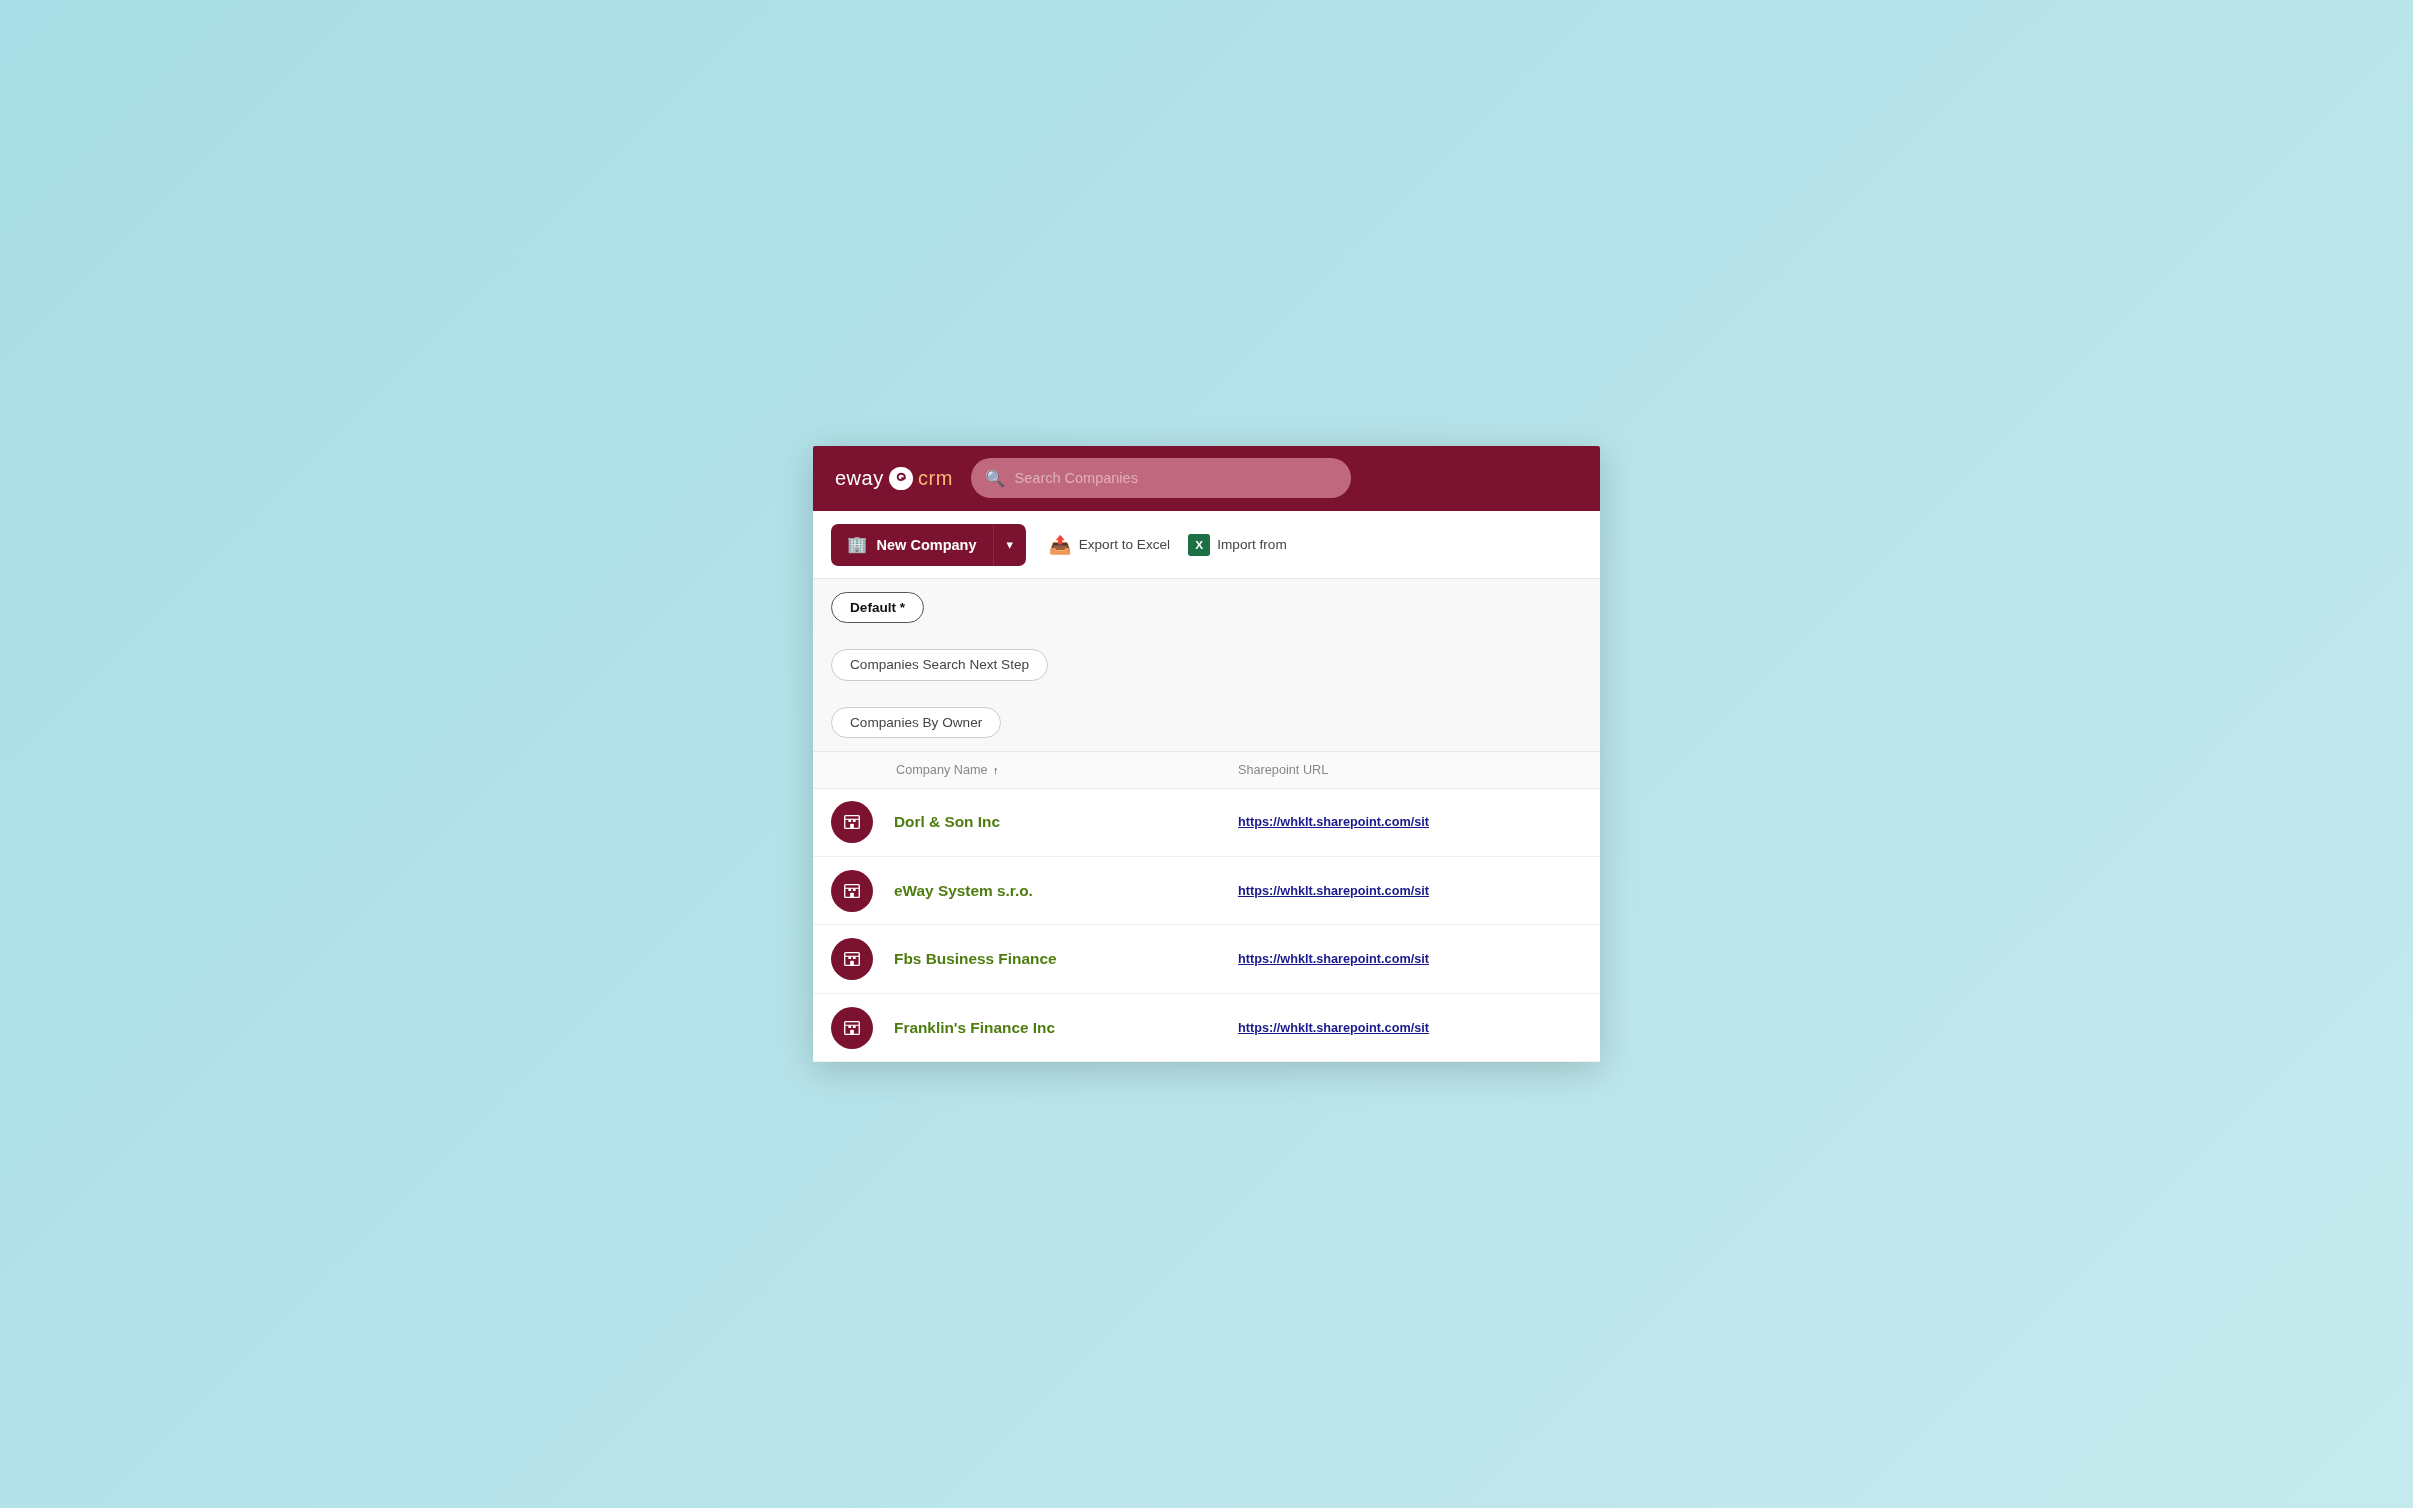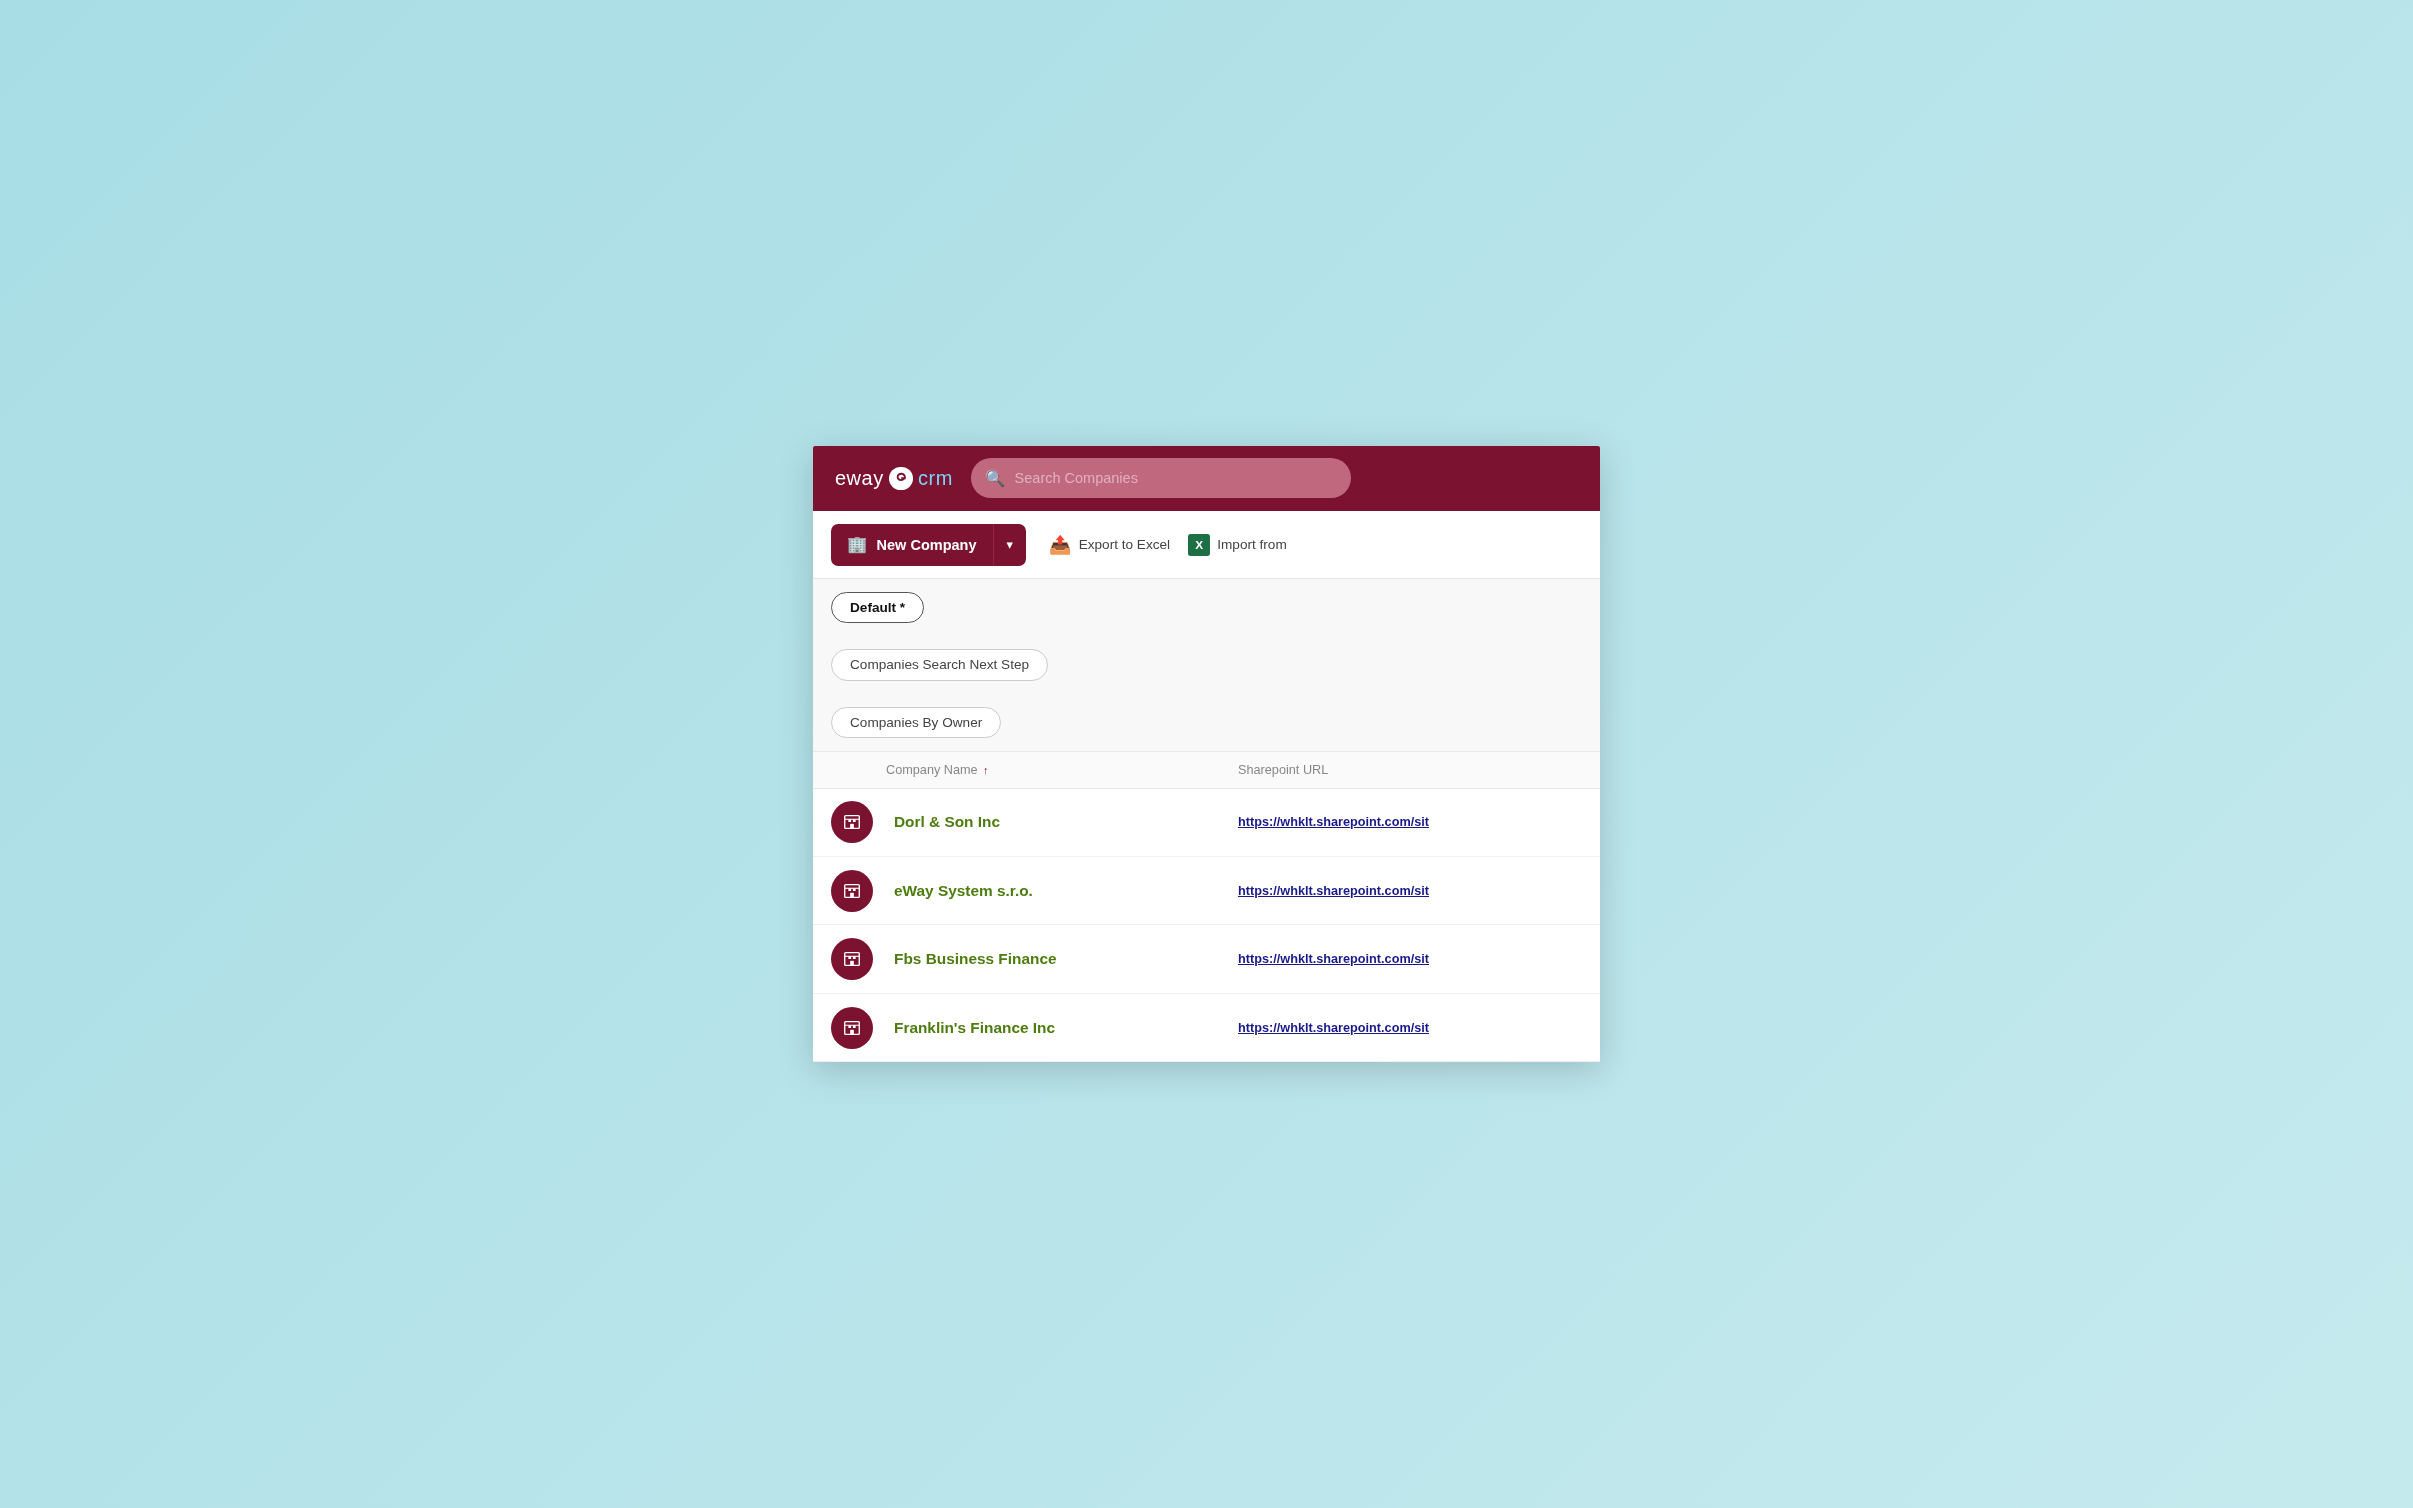--- a/index.html
+++ b/index.html
@@ -55,21 +55,21 @@
       align-items: center;
       justify-content: center;
     }
 
     .logo-icon svg {
       width: 14.5px;
       height: 14.5px;
     }
 
     .logo-text-crm {
-      color: #7dd3fc;
+      color: #fdba74;
       font-size: 20px;
       font-weight: 300;
       letter-spacing: 0.5px;
     }
 
     .search-bar {
       flex: 1;
       max-width: 380px;
       background: #c0697e;
       border-radius: 22px;
@@ -225,21 +225,21 @@
 
     
     .table-container {
       background: #fff;
       overflow: hidden;
     }
 
     .table-header {
       display: grid;
       grid-template-columns: 63px 1fr 1fr;
-      padding: 11px 10px;
+      padding: 11px 20px;
       border-bottom: 0.9px solid #e8e8e8;
       background: #fafafa;
     }
 
     .table-header-cell {
       font-size: 12.7px;
       color: #888;
       font-weight: 400;
       display: flex;
       align-items: center;

